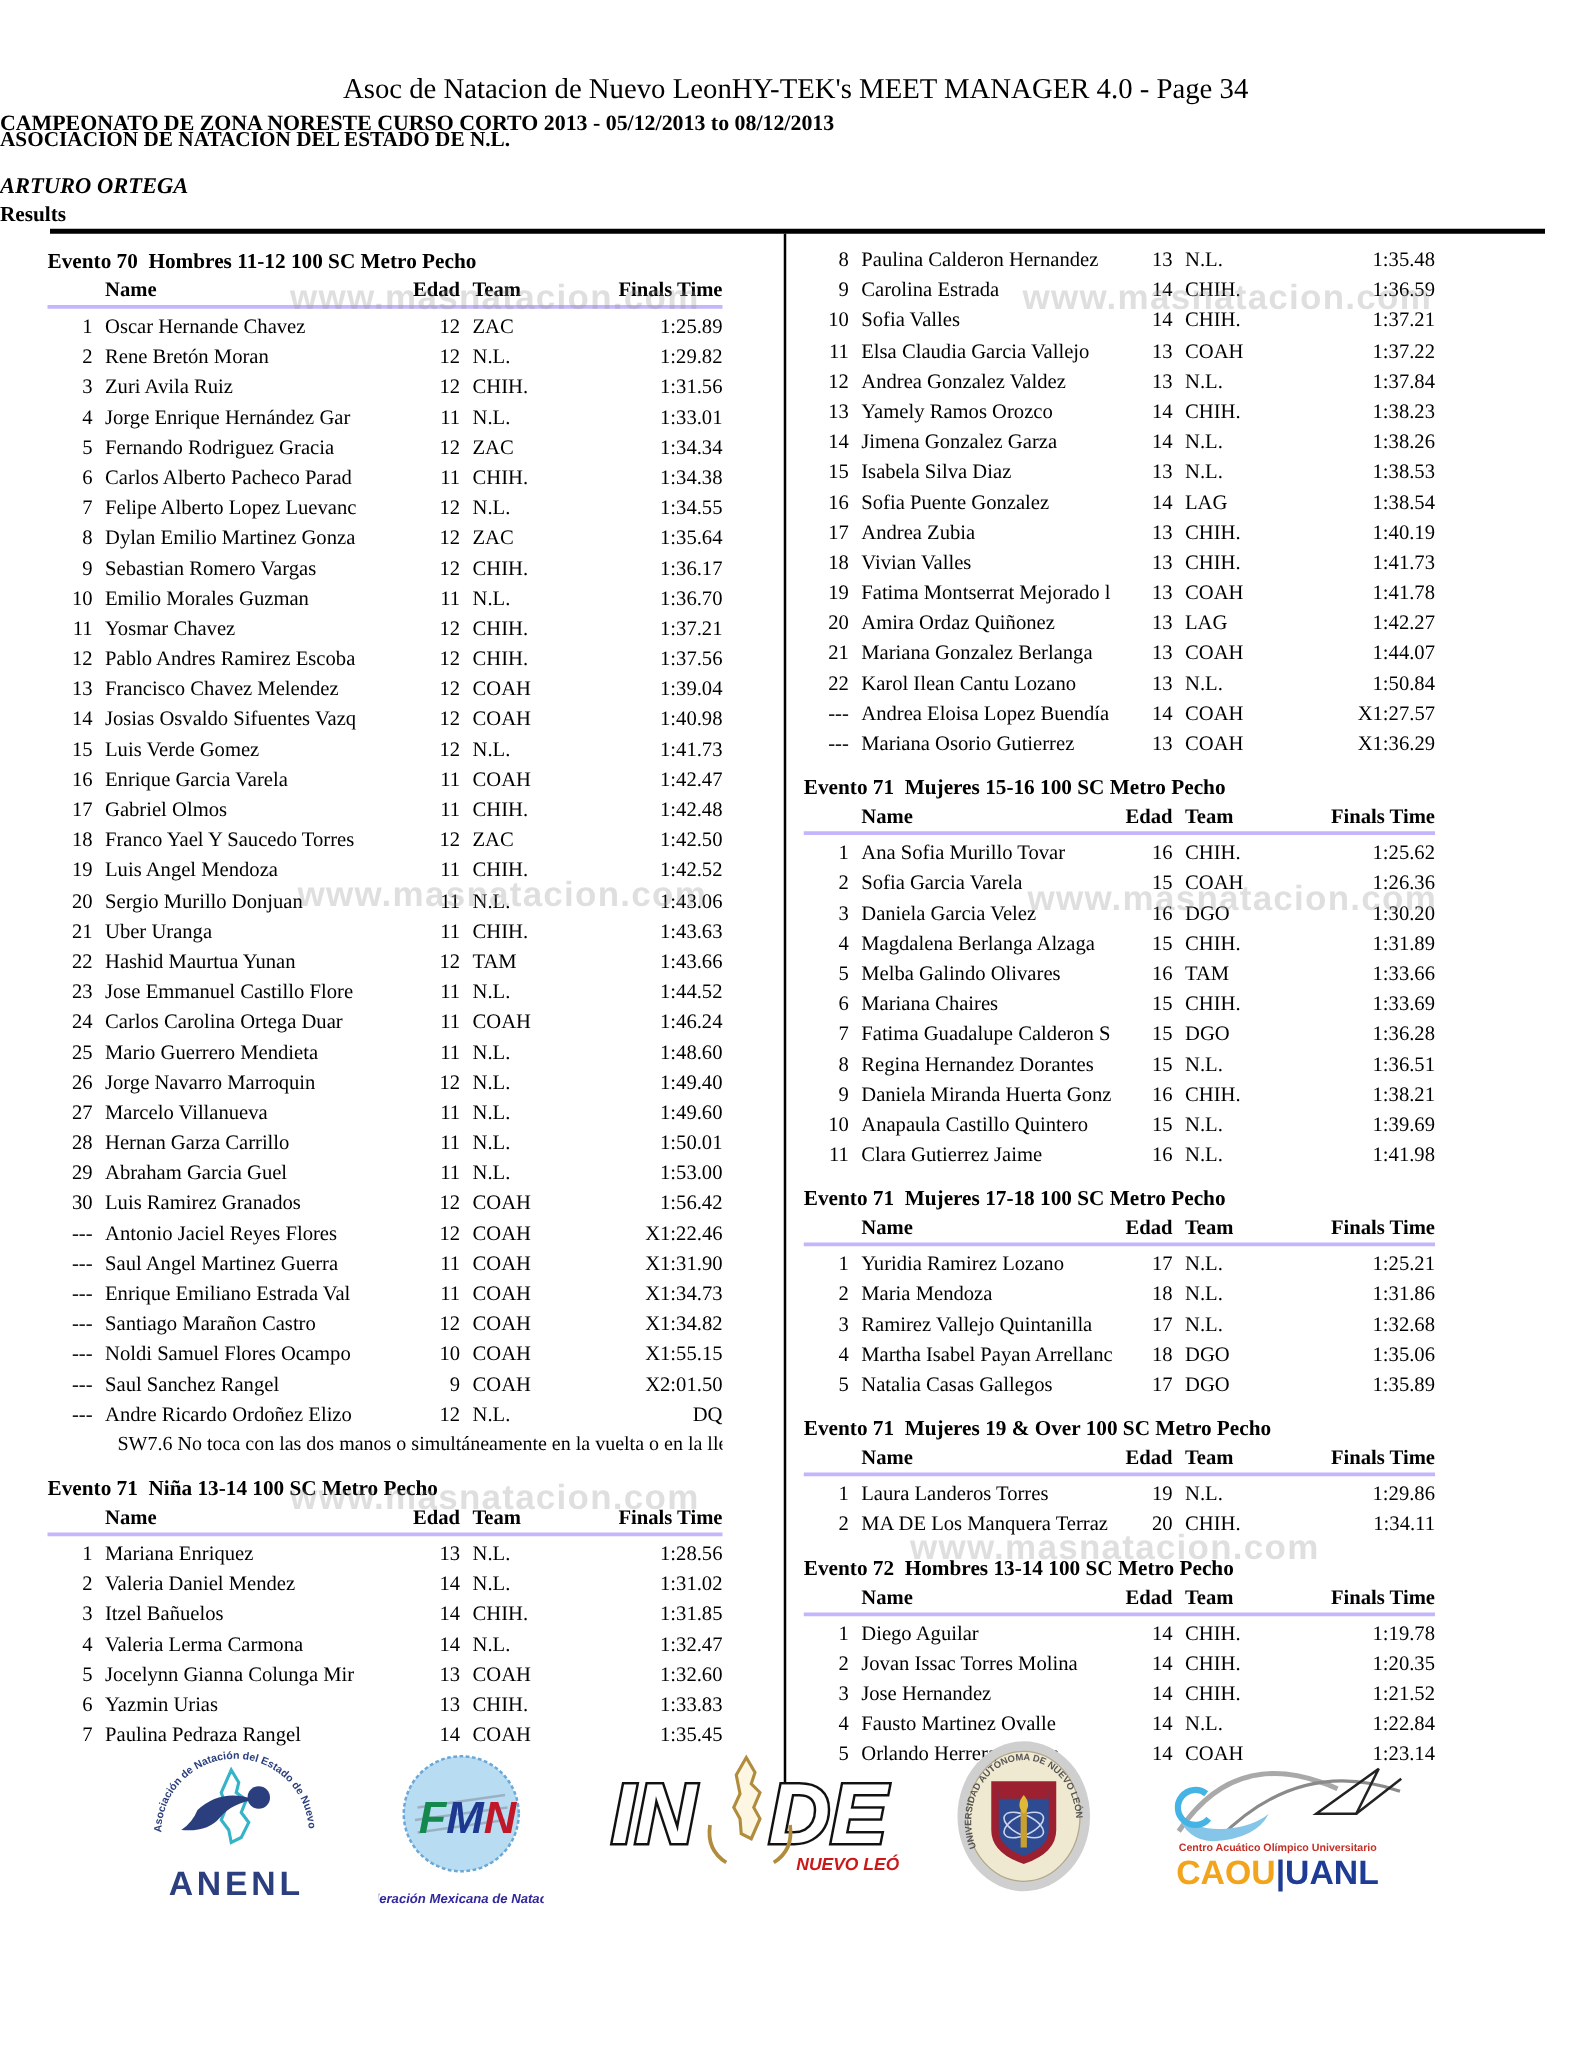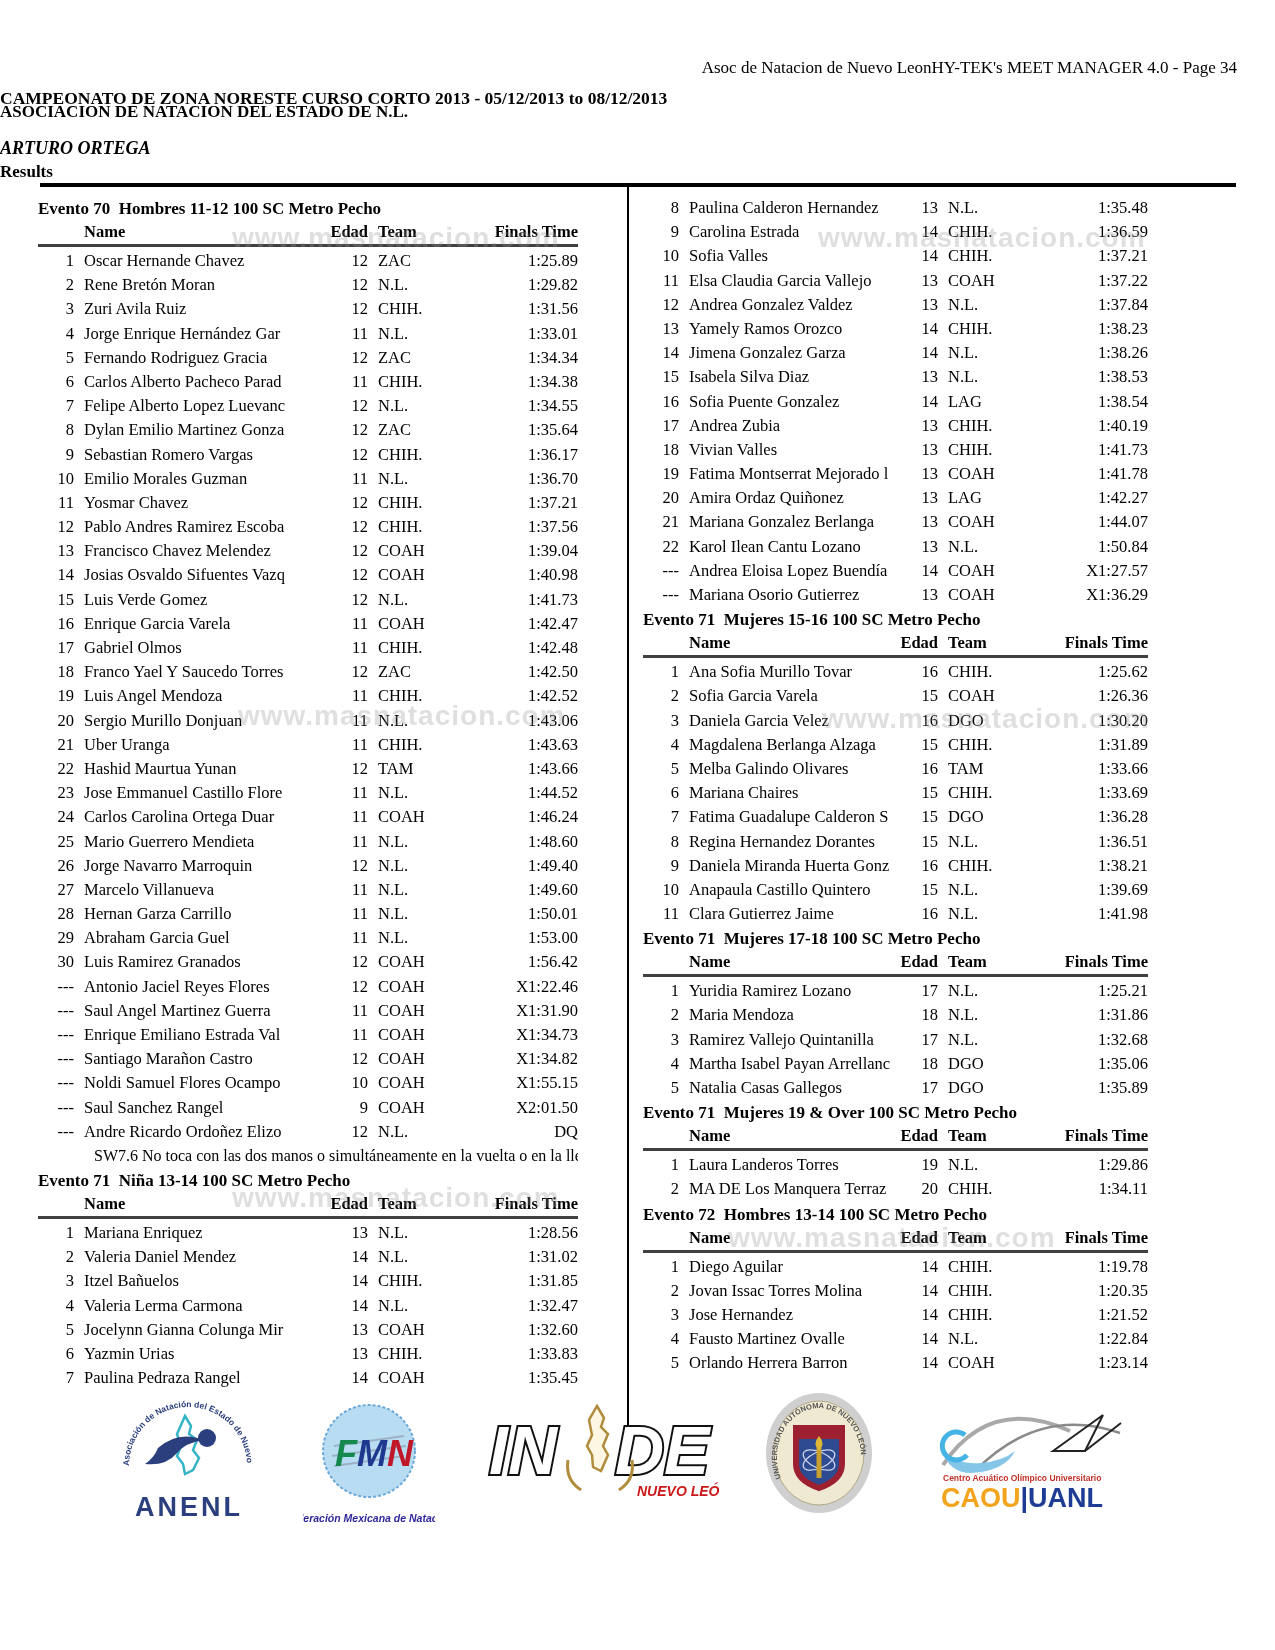--- a/index.html
+++ b/index.html
@@ -1,37 +1,37 @@
 <!DOCTYPE html>
 <html><head>
 <meta charset="utf-8">
 <style>
   html,body{margin:0;padding:0;background:#fff;}
   .page{position:relative;width:1275px;height:1650px;background:#ffffff;
         font-family:"Liberation Serif","DejaVu Serif",serif;color:#000;overflow:hidden;}
 
   
   .pagehead-line{position:absolute;top:58px;left:36px;right:38px;display:flex;
-                 justify-content:flex-end;font-size:17px;}
+                 justify-content:center;font-size:23px;}
   .h-center{position:absolute;left:0;width:100%;text-align:left;font-weight:bold;}
   .h-title{top:88px;font-size:17.5px;}
   .h-subtitle{top:102px;font-size:17px;}
   .h-host{top:138px;font-size:18px;font-style:italic;}
   .h-results{top:162px;font-size:17px;}
   .rule{position:absolute;top:183px;left:40px;width:1196px;height:4px;background:#000;}
   .divider{position:absolute;top:187px;left:627px;width:2px;height:1267px;background:#000;}
 
   
   .col{position:absolute;top:190px;padding-top:6px;}
   .col-left{left:38px;width:540px;}
   .col-right{left:643px;width:505px;}
-  .event-title{font-weight:bold;font-size:17px;line-height:25px;white-space:pre;overflow:hidden;}
+  .event-title{font-weight:bold;font-size:17px;line-height:25px;margin-top:10px;white-space:pre;overflow:hidden;}
   .event-title:first-child{margin-top:0;}
   .row{display:flex;height:24.2px;line-height:24.2px;font-size:16.5px;}
-  .header-row{font-weight:bold;height:23px;line-height:22px;border-bottom:3px solid #404040;margin-bottom:2px;justify-content:flex-end;}
+  .header-row{font-weight:bold;height:23px;line-height:22px;border-bottom:3px solid #c4b5fd;margin-bottom:2px;justify-content:flex-end;}
   .c-place{width:36px;text-align:right;padding-right:10px;flex:none;}
   .c-name{flex:1;overflow:hidden;white-space:nowrap;}
   .c-edad{width:40px;text-align:right;flex:none;}
   .c-team{width:96px;padding-left:10px;flex:none;overflow:hidden;white-space:nowrap;}
   .c-time{width:104px;text-align:right;flex:none;}
   .note{font-size:16px;line-height:24px;padding-left:56px;white-space:nowrap;overflow:hidden;}
 
   
   .wm{position:absolute;font-family:"Liberation Sans",sans-serif;font-weight:bold;
       font-size:28px;letter-spacing:1px;color:rgba(150,150,150,0.30);pointer-events:none;white-space:nowrap;}

